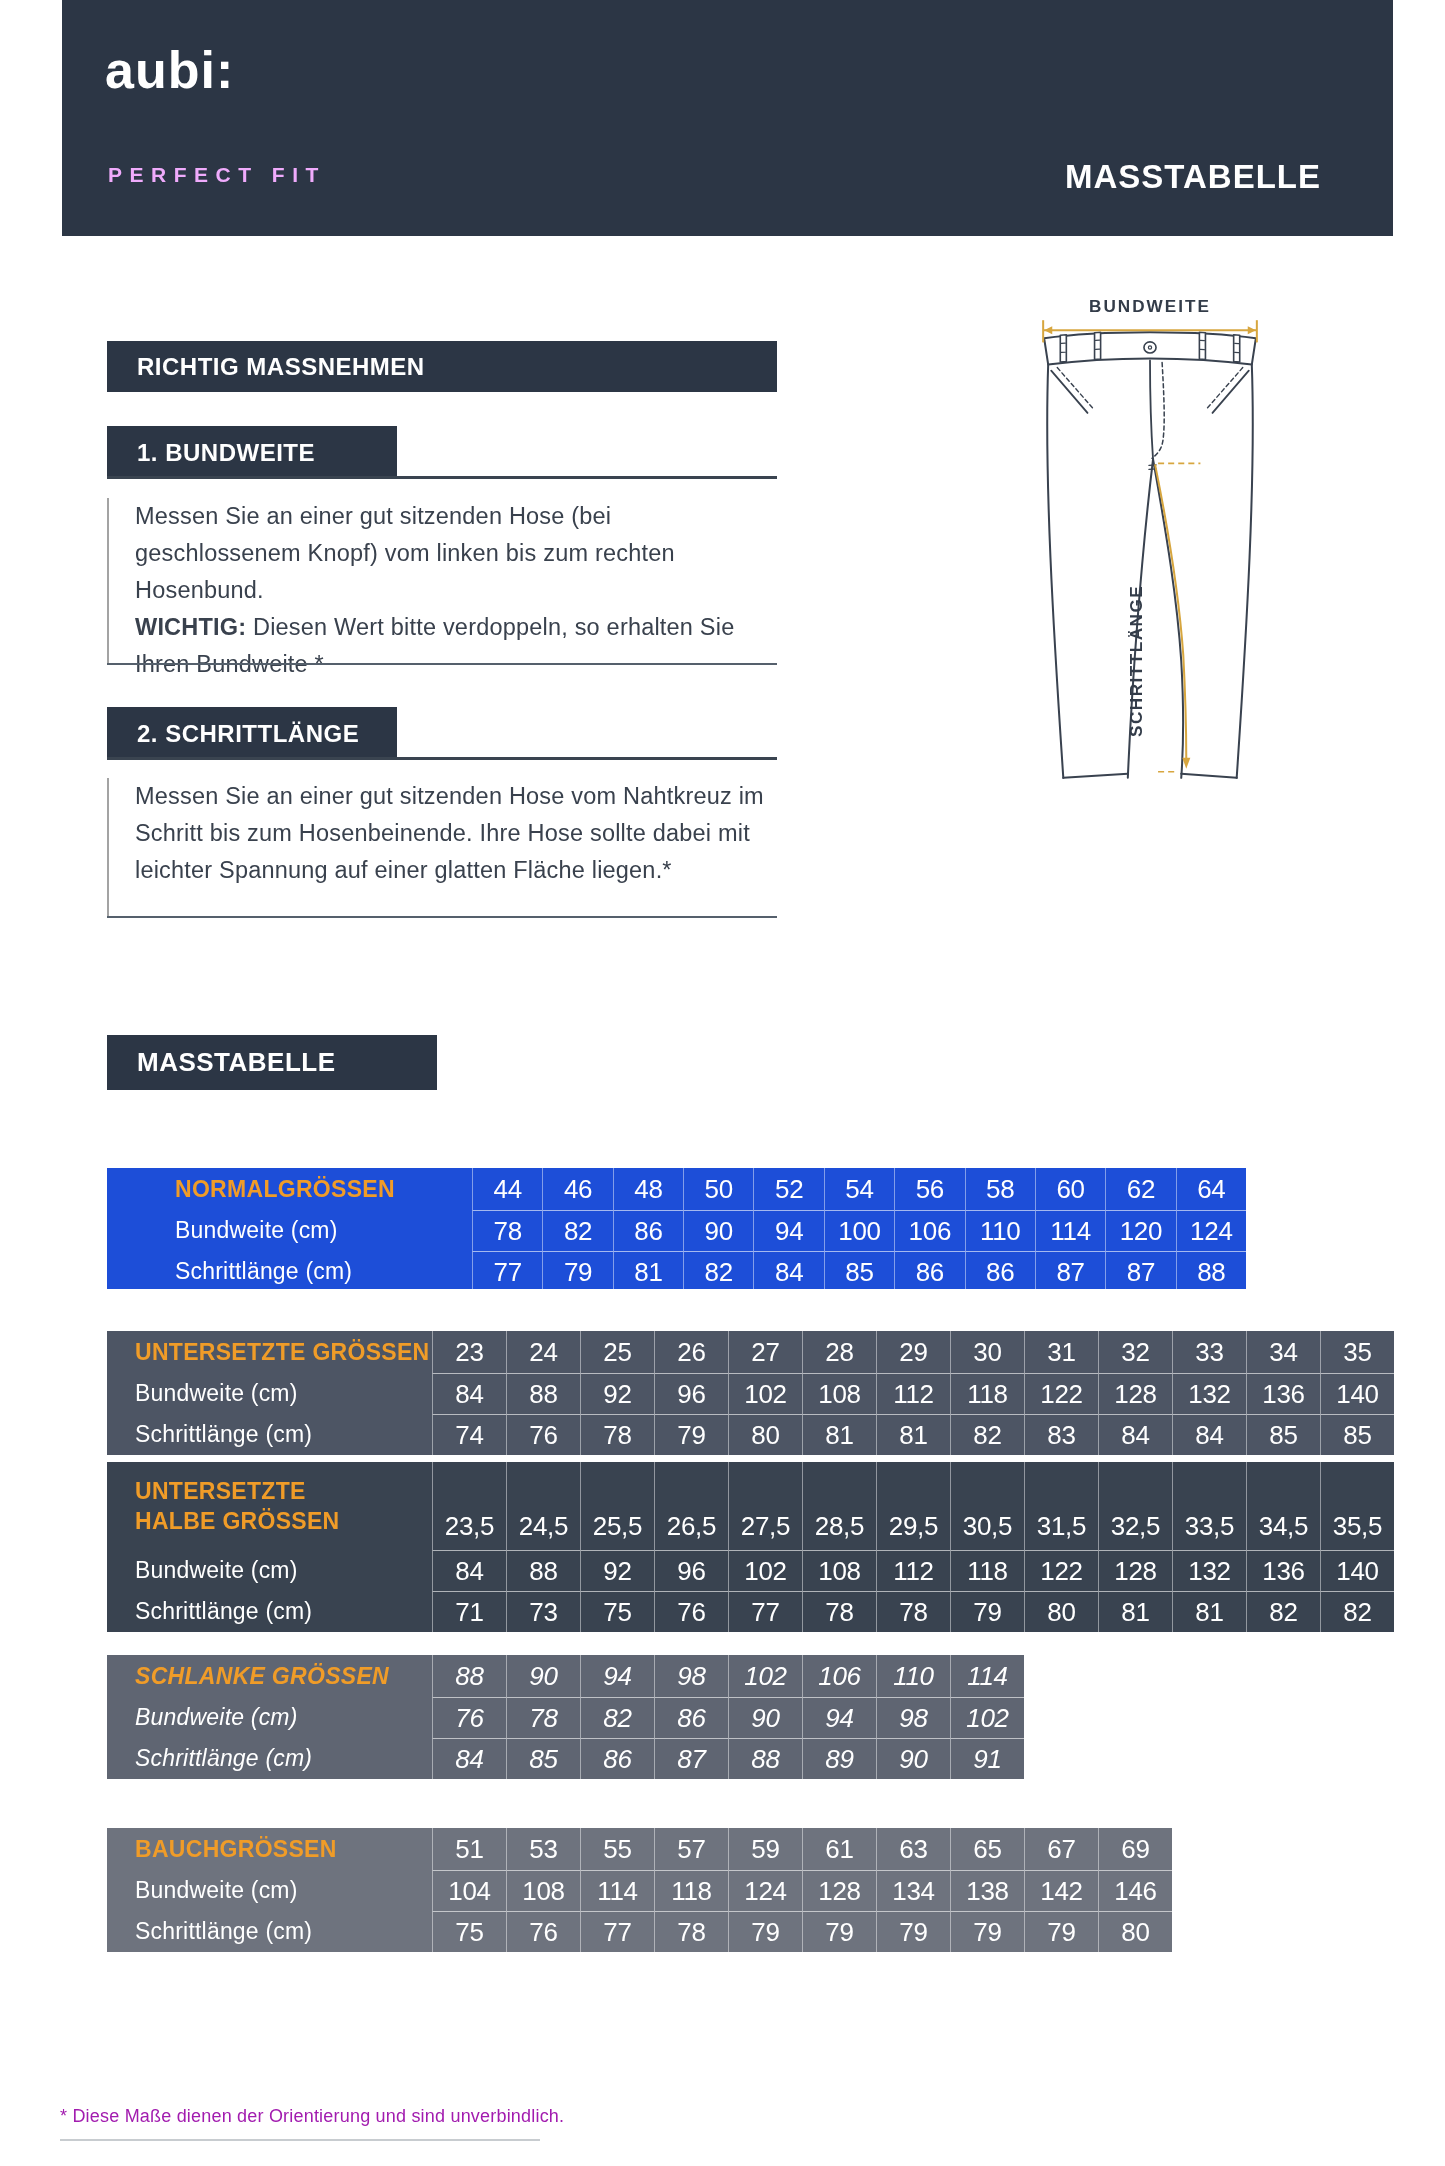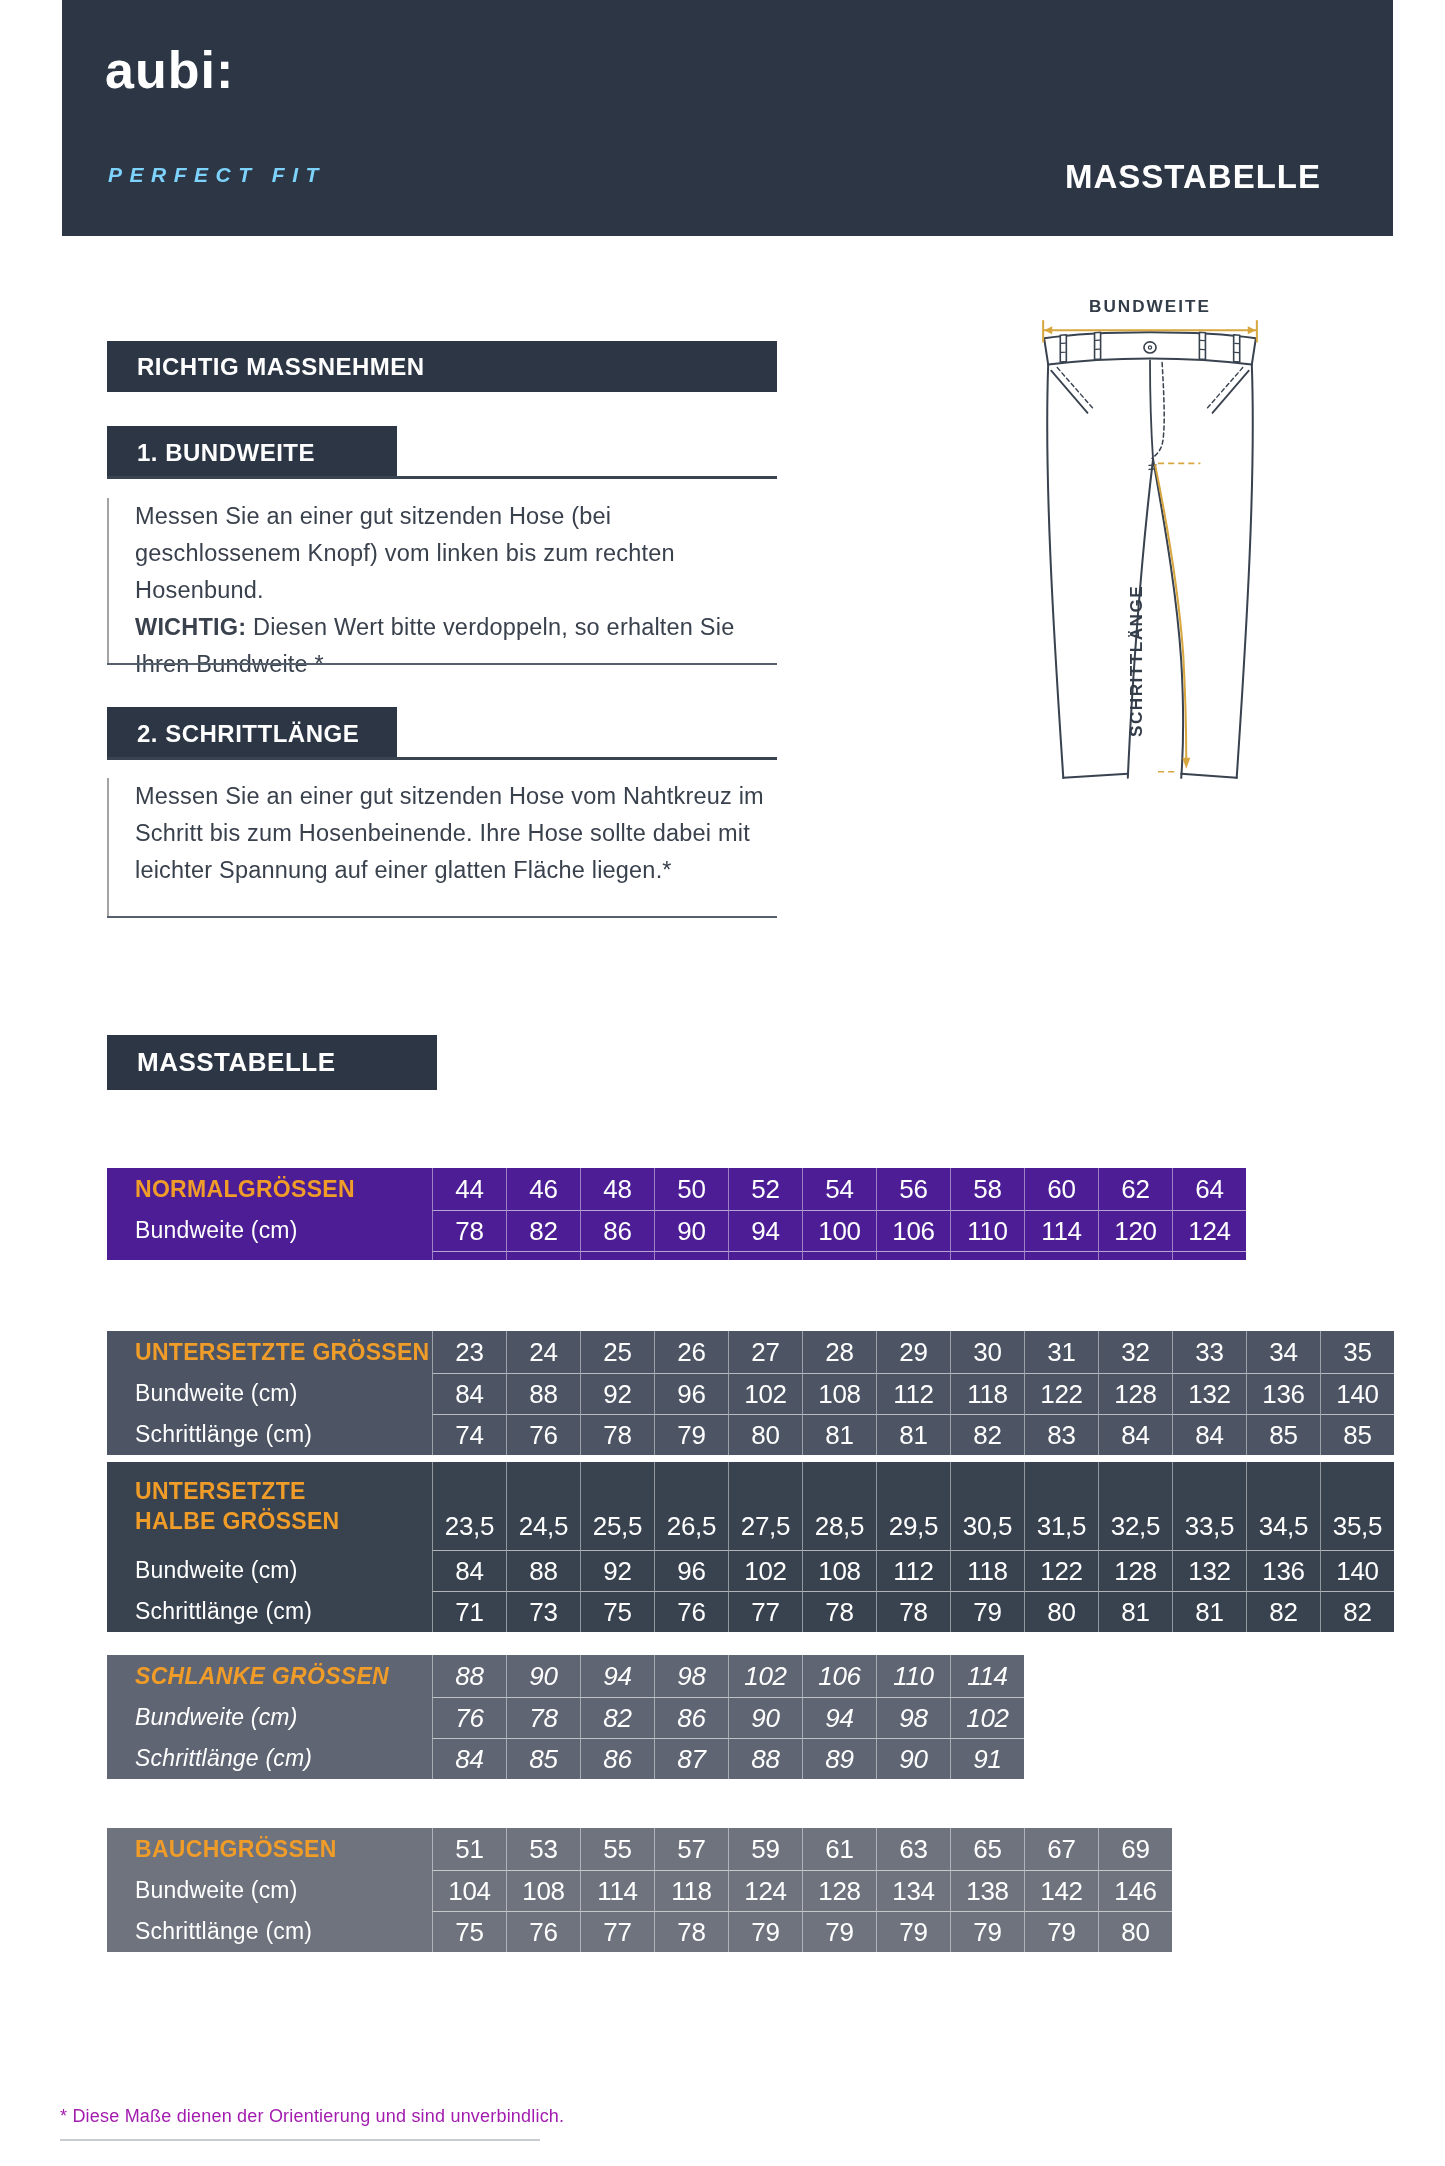--- a/index.html
+++ b/index.html
@@ -11,21 +11,21 @@
   .header-band{
     position:absolute;left:62px;top:0;width:1331px;height:236px;
     background:var(--navy);
   }
   .logo-main{
     position:absolute;left:43px;top:40px;
     font-size:52px;font-weight:bold;color:#fff;letter-spacing:1px;
   }
   .logo-sub{
     position:absolute;left:46px;top:163px;
-    font-size:21px;font-weight:bold;color:#7dd3fc;letter-spacing:7.5px;font-style:italic;
+    font-size:21px;font-weight:bold;color:#f0abfc;letter-spacing:7.5px;
   }
   .page-title{
     position:absolute;right:72px;top:158px;
     font-size:33px;font-weight:bold;color:#fff;letter-spacing:1px;
   }
   
   .bar{
     position:absolute;left:107px;background:var(--navy);color:#fff;
     font-weight:bold;display:flex;align-items:center;padding-left:30px;
     box-sizing:border-box;
@@ -146,21 +146,21 @@
       <polygon points="152,458 160,458 156,469" fill="#d7a63f" stroke="none"></polygon>
       <line x1="128" y1="472" x2="148" y2="472" stroke-dasharray="6,4" stroke-width="1.6"></line>
     </g>
     <text x="120" y="16" text-anchor="middle" font-family="Liberation Sans, sans-serif" font-size="17" font-weight="bold" letter-spacing="2" fill="#333c49">BUNDWEITE</text>
     <text x="112" y="362" text-anchor="middle" transform="rotate(-90 112 362)" font-family="Liberation Sans, sans-serif" font-size="17" font-weight="bold" letter-spacing="1.5" fill="#333c49">SCHRITTLÄNGE</text>
   </svg>
 
   <div class="bar mtable">MASSTABELLE</div>
 
   <div id="tables-root">
-      <div class="size-table" style="left: 107px; top: 1168px; width: 1139px; height: 92px; background: #4c1d95; grid-template-columns: 325px repeat(11, 1fr); grid-template-rows: 42px 41px 41px;">
+      <div class="size-table" style="left: 107px; top: 1168px; width: 1139px; height: 121px; background: #1d4ed8; grid-template-columns: 325px repeat(11, 1fr); grid-template-rows: 42px 41px 41px; padding-left: 40px;">
         <div class="cell t-title">
           <span>NORMALGRÖSSEN</span>
         </div>
         <div class="cell num vline">44</div>
         <div class="cell num vline">46</div>
         <div class="cell num vline">48</div>
         <div class="cell num vline">50</div>
         <div class="cell num vline">52</div>
         <div class="cell num vline">54</div>
         <div class="cell num vline">56</div>

